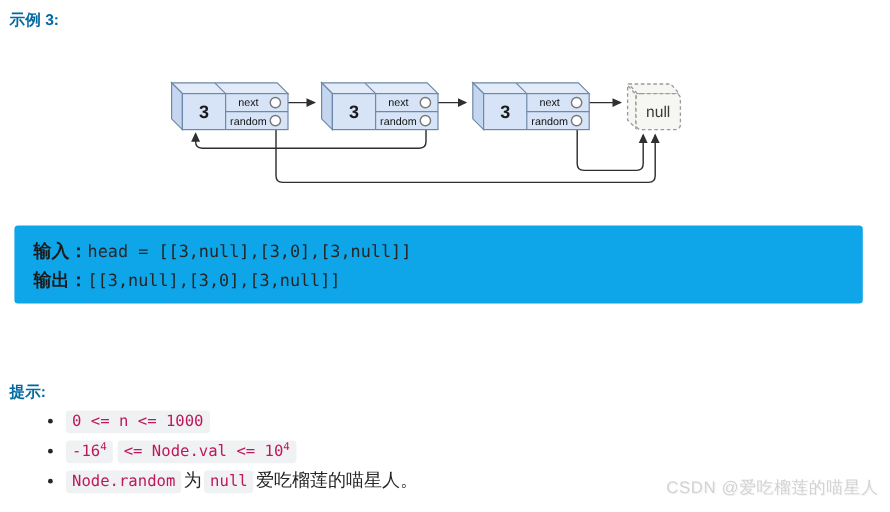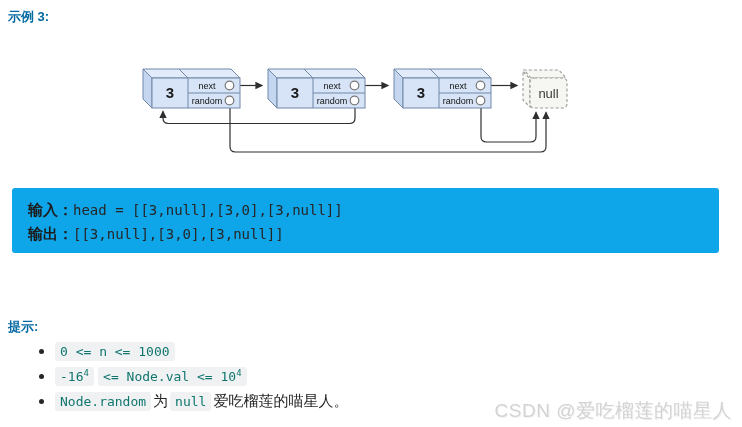--- a/index.html
+++ b/index.html
@@ -28,28 +28,28 @@
     position:absolute; left:12px; top:188px; width:707px; height:65px;
     background:#0ea5e9; border-radius:3px; box-sizing:border-box; padding:10px 16px;
   }
   .io-line { line-height:23px; white-space:pre; }
   .io-line strong { font-size:15px; font-weight:bold; color:#1c1c1c; }
   .io-line code { font-family:"DejaVu Sans Mono","Liberation Mono",monospace; font-size:14px; color:#262626; }
 
   .constraints { position:absolute; left:36px; top:341px; margin:0; padding:0 0 0 19px; list-style:disc; }
   .constraints li { margin:0 0 5px 0; font-size:15px; line-height:19px; color:#262626; }
   .constraints code {
-    font-family:"DejaVu Sans Mono","Liberation Mono",monospace; font-size:13px; color:#0f766e;
+    font-family:"DejaVu Sans Mono","Liberation Mono",monospace; font-size:13px; color:#be185d;
     background:#f0f1f2; padding:2px 5px; border-radius:3px;
   }
   .constraints sup { font-size:9px; line-height:0; }
   .cn { margin:0 2px; }
 
   .watermark {
-    position:absolute; right:10px; top:398px; font-size:19px; color:#d3d3d3;
+    position:absolute; right:10px; top:398px; font-size:14px; color:#d3d3d3;
     letter-spacing:0.5px; text-shadow:1px 1px 0 #f5f5f5;
   }
 </style>
 </head>
 <body>
 
 <h3 class="sec-title" id="example-title">示例 3:</h3>
 
 <svg class="diagram" viewBox="0 0 742 118" xmlns="http://www.w3.org/2000/svg">
   <defs>

